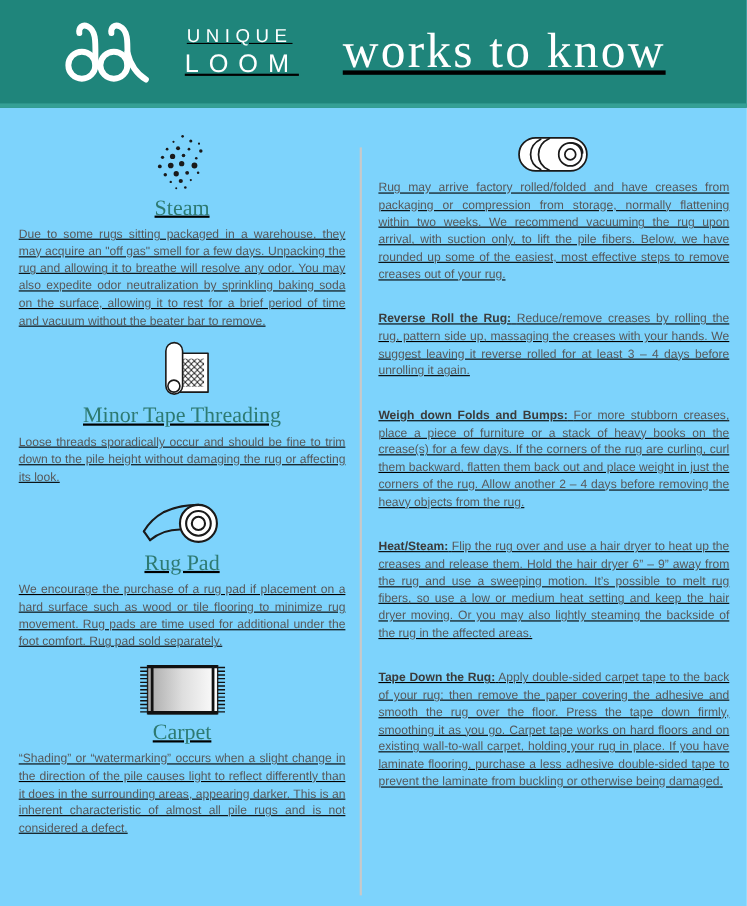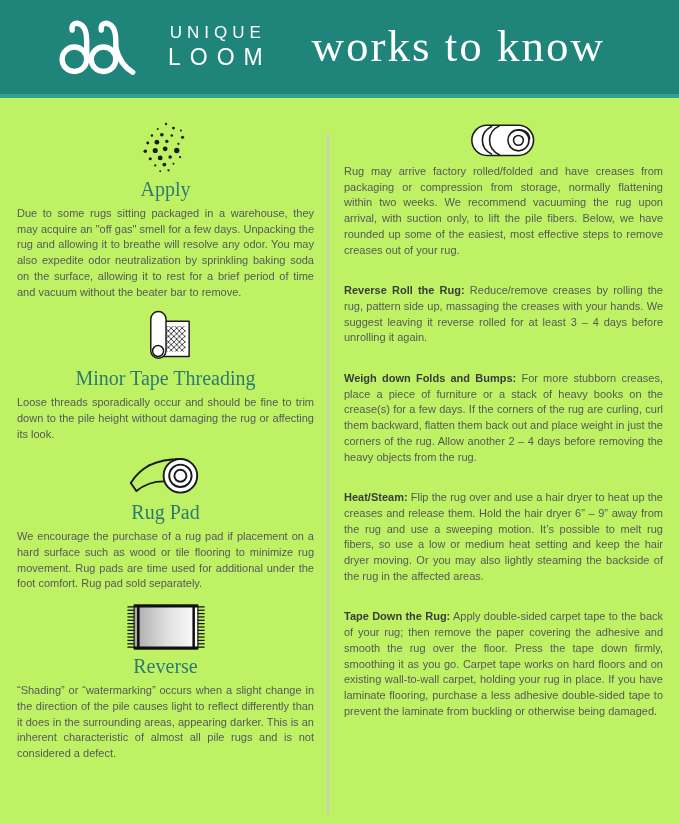--- a/index.html
+++ b/index.html
@@ -1,18 +1,18 @@
 <!DOCTYPE html>
 <html><head>
 <meta charset="utf-8">
 <style>
   html,body { margin:0; padding:0; background:#ffffff; }
   .page {
-    position:relative; width:679px; height:824px; background:#bef264;
-    font-family:"Liberation Sans", sans-serif; overflow:hidden;
+    position:relative; width:679px; height:824px; background:#7dd3fc;
+    font-family:"Liberation Sans", sans-serif; overflow:hidden;text-decoration:underline;
     -webkit-font-smoothing:antialiased;
   }
   
   .header {
     height:98px; background:#1f857b; border-bottom:4px solid #35a095;
     display:flex; align-items:center; box-sizing:border-box; padding:0 24px 0 56px;
   }
   .logo-group { display:flex; align-items:center; gap:16px; }
   .logo-mark { width:92px; height:66px; }
   .brand-text { color:#ffffff; text-align:center; line-height:1.25; }
@@ -94,21 +94,21 @@
               <circle cx="28" cy="45" r="2.9"></circle>
               <circle cx="40" cy="44" r="2.1"></circle>
               <circle cx="52" cy="44" r="1.4"></circle>
             <circle cx="22" cy="54" r="1.3"></circle>
               <circle cx="33" cy="53" r="2.3"></circle>
               <circle cx="44" cy="52" r="1.2"></circle>
             <circle cx="28" cy="61" r="1.1"></circle>
               <circle cx="38" cy="60" r="1.4"></circle>
           </svg>
         </div>
-        <div class="section-heading">Apply</div>
+        <div class="section-heading">Steam</div>
         <p class="body-text">Due to some rugs sitting packaged in a warehouse, they may acquire an "off gas" smell for a few days. Unpacking the rug and allowing it to breathe will resolve any odor. You may also expedite odor neutralization by sprinkling baking soda on the surface, allowing it to rest for a brief period of time and vacuum without the beater bar to remove.</p>
       </div>
 
       <div class="section">
         <div class="icon-wrap">
           <svg class="lineart" width="62" height="56" viewBox="0 0 100 92">
             <defs>
               <pattern id="xh" width="9" height="9" patternUnits="userSpaceOnUse">
                 <path d="M0 9 L9 0 M0 0 L9 9" stroke="#1a1a1a" stroke-width="1.3" fill="none"></path>
               </pattern>
@@ -177,21 +177,21 @@
                 <line x1="88" y1="31" x2="96" y2="31"></line>
                 <line x1="88" y1="35" x2="96" y2="35"></line>
                 <line x1="88" y1="39" x2="96" y2="39"></line>
                 <line x1="88" y1="43" x2="96" y2="43"></line>
                 <line x1="88" y1="47" x2="96" y2="47"></line>
                 <line x1="88" y1="51" x2="96" y2="51"></line>
                 <line x1="88" y1="55" x2="96" y2="55"></line>
             </g>
           </svg>
         </div>
-        <div class="section-heading">Reverse</div>
+        <div class="section-heading">Carpet</div>
         <p class="body-text">“Shading” or “watermarking” occurs when a slight change in the direction of the pile causes light to reflect differently than it does in the surrounding areas, appearing darker. This is an inherent characteristic of almost all pile rugs and is not considered a defect.</p>
       </div>
 
     </div>
 
     <div class="col-divider"></div>
 
     <div class="col col-right">
 
       <div class="section">

